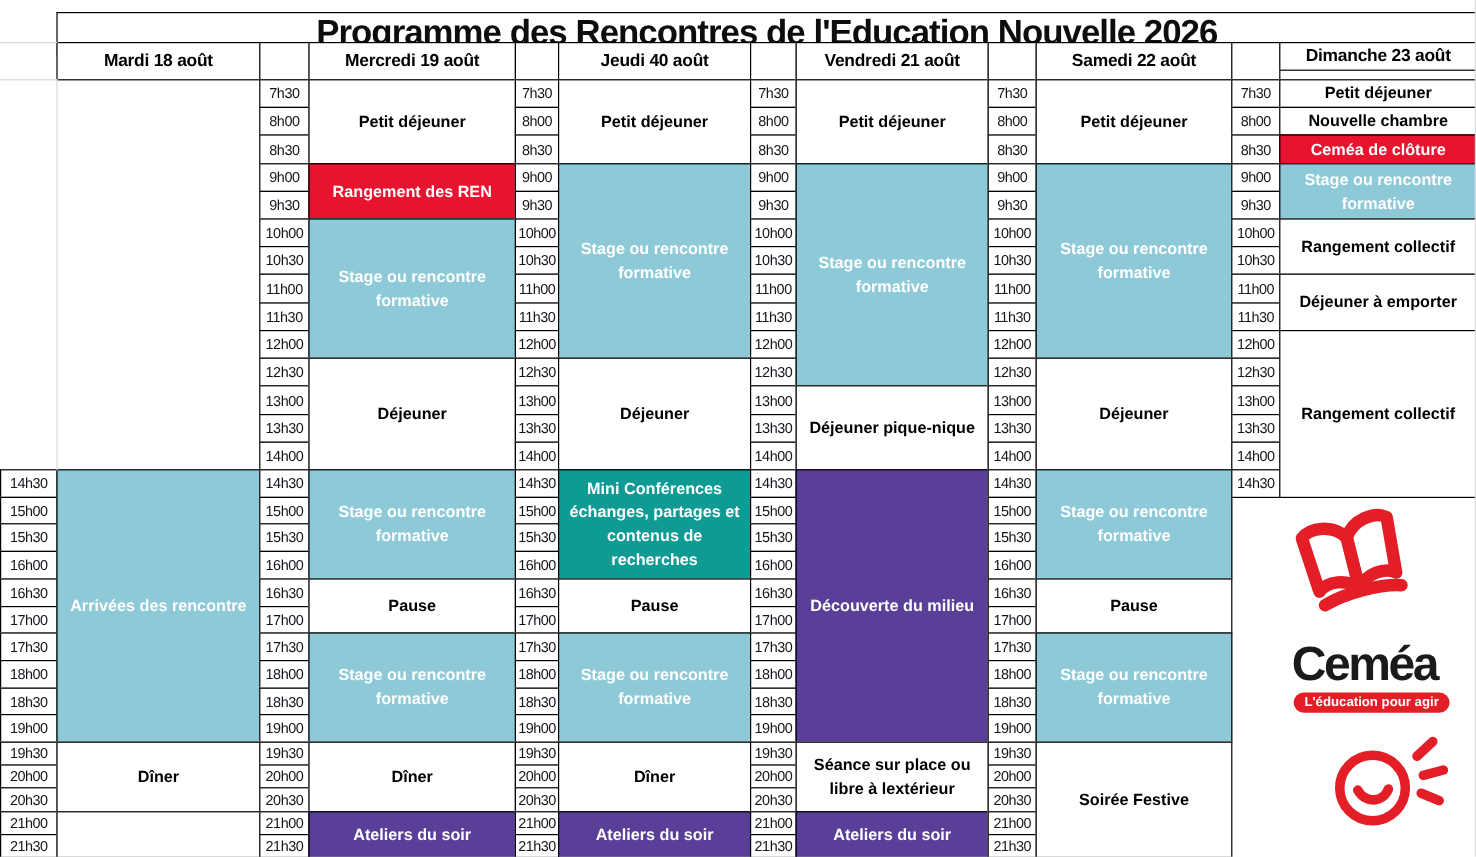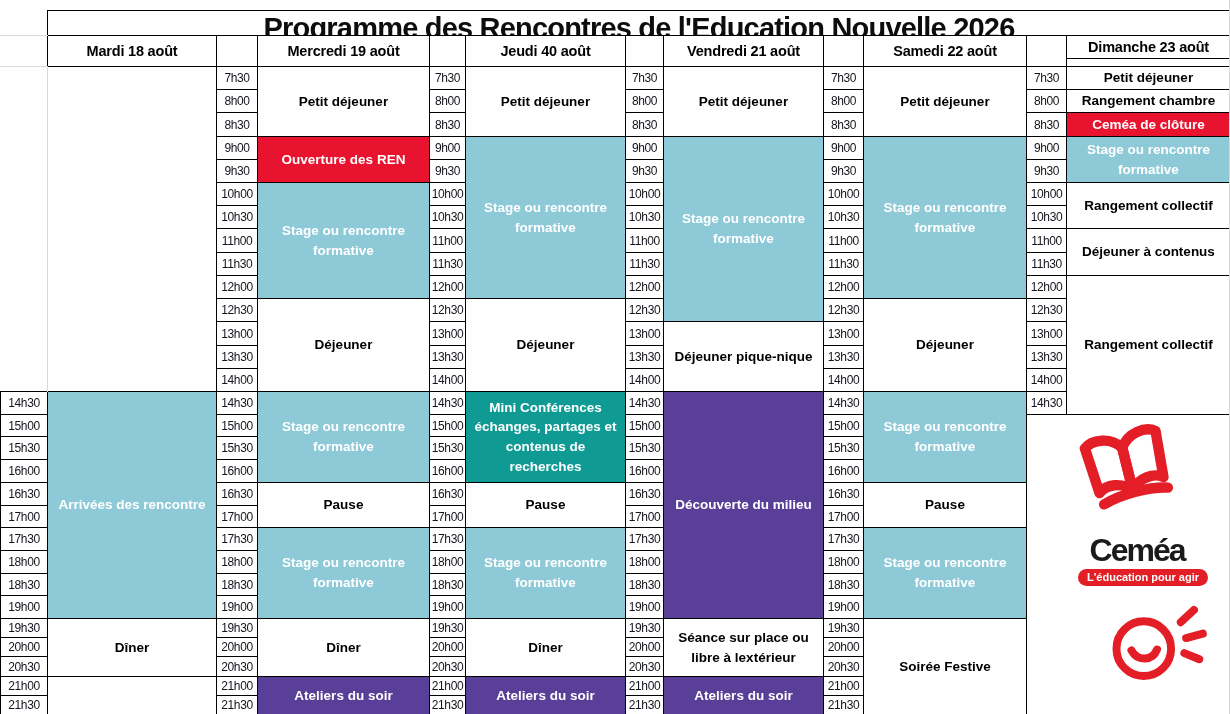--- a/index.html
+++ b/index.html
@@ -14,21 +14,21 @@
   }
   .title{font-weight:700;font-size:29px;letter-spacing:-0.8px;color:#0d0d0d}
   .day-header{font-weight:700;font-size:14.5px;letter-spacing:-0.2px}
   .time{font-size:12px;letter-spacing:-0.4px;color:#14141c;white-space:nowrap}
   .event{font-weight:700;font-size:13.5px;line-height:1.45;padding:0 7px}
   .gl{position:absolute;background:#d9d9d9}
   #logo{
     position:absolute;left:1066px;top:414px;width:164px;height:300px;
     display:flex;flex-direction:column;align-items:center;
   }
-  .cemea-text{font-size:32px;font-weight:700;color:#1a1a1a;letter-spacing:-2px;margin:6px 22px 0 0;line-height:1}
+  .cemea-text{font-size:40px;font-weight:700;color:#1a1a1a;letter-spacing:-2px;margin:6px 22px 0 0;line-height:1}
   .cemea-tagline{
     background:#e31e26;color:#fff;font-size:11px;font-weight:700;
     padding:2px 9px 3px;border-radius:9px;margin:3px 10px 0 0;white-space:nowrap;
   }
 </style>
 </head>
 <body>
 
 <div class="cell title" style="left:47px;top:10px;width:1184px;height:36px">Programme des Rencontres de l'Education Nouvelle 2026</div>
 
@@ -77,21 +77,21 @@
     <div class="cell time" style="left: 216px; top: 527px; width: 42px; height: 24px;">17h30</div>
     <div class="cell time" style="left: 216px; top: 550px; width: 42px; height: 24px;">18h00</div>
     <div class="cell time" style="left: 216px; top: 573px; width: 42px; height: 23px;">18h30</div>
     <div class="cell time" style="left: 216px; top: 595px; width: 42px; height: 24px;">19h00</div>
     <div class="cell time" style="left: 216px; top: 618px; width: 42px; height: 20px;">19h30</div>
     <div class="cell time" style="left: 216px; top: 637px; width: 42px; height: 20px;">20h00</div>
     <div class="cell time" style="left: 216px; top: 656px; width: 42px; height: 21px;">20h30</div>
     <div class="cell time" style="left: 216px; top: 676px; width: 42px; height: 20px;">21h00</div>
     <div class="cell time" style="left: 216px; top: 695px; width: 42px; height: 20px;">21h30</div>
     <div class="cell event" style="left: 257px; top: 66px; width: 173px; height: 71px; background: rgb(255, 255, 255);">Petit déjeuner</div>
-    <div class="cell event" style="left: 257px; top: 136px; width: 173px; height: 47px; background: rgb(232, 19, 46); color: rgb(255, 255, 255);">Ouverture des REN</div>
+    <div class="cell event" style="left: 257px; top: 136px; width: 173px; height: 47px; background: rgb(232, 19, 46); color: rgb(255, 255, 255);">Rangement des REN</div>
     <div class="cell event" style="left: 257px; top: 182px; width: 173px; height: 117px; background: rgb(141, 201, 215); color: rgb(255, 255, 255);">Stage ou rencontre formative</div>
     <div class="cell event" style="left: 257px; top: 298px; width: 173px; height: 94px; background: rgb(255, 255, 255);">Déjeuner</div>
     <div class="cell event" style="left: 257px; top: 391px; width: 173px; height: 92px; background: rgb(141, 201, 215); color: rgb(255, 255, 255);">Stage ou rencontre formative</div>
     <div class="cell event" style="left: 257px; top: 482px; width: 173px; height: 46px; background: rgb(255, 255, 255);">Pause</div>
     <div class="cell event" style="left: 257px; top: 527px; width: 173px; height: 92px; background: rgb(141, 201, 215); color: rgb(255, 255, 255);">Stage ou rencontre formative</div>
     <div class="cell event" style="left: 257px; top: 618px; width: 173px; height: 59px; background: rgb(255, 255, 255);">Dîner</div>
     <div class="cell event" style="left: 257px; top: 676px; width: 173px; height: 39px; background: rgb(90, 63, 153); color: rgb(255, 255, 255);">Ateliers du soir</div>
     <div class="cell" style="left: 429px; top: 35px; width: 37px; height: 32px;"></div>
     <div class="cell day-header" style="left: 465px; top: 35px; width: 161px; height: 32px;">Jeudi 40 août</div>
     <div class="cell time" style="left: 429px; top: 66px; width: 37px; height: 24px;">7h30</div>
@@ -217,25 +217,25 @@
     <div class="cell time" style="left: 1026px; top: 205px; width: 41px; height: 24px;">10h30</div>
     <div class="cell time" style="left: 1026px; top: 228px; width: 41px; height: 25px;">11h00</div>
     <div class="cell time" style="left: 1026px; top: 252px; width: 41px; height: 24px;">11h30</div>
     <div class="cell time" style="left: 1026px; top: 275px; width: 41px; height: 24px;">12h00</div>
     <div class="cell time" style="left: 1026px; top: 298px; width: 41px; height: 24px;">12h30</div>
     <div class="cell time" style="left: 1026px; top: 321px; width: 41px; height: 25px;">13h00</div>
     <div class="cell time" style="left: 1026px; top: 345px; width: 41px; height: 24px;">13h30</div>
     <div class="cell time" style="left: 1026px; top: 368px; width: 41px; height: 24px;">14h00</div>
     <div class="cell time" style="left: 1026px; top: 391px; width: 41px; height: 24px;">14h30</div>
     <div class="cell event" style="left: 1066px; top: 66px; width: 165px; height: 24px; background: rgb(255, 255, 255);">Petit déjeuner</div>
-    <div class="cell event" style="left: 1066px; top: 89px; width: 165px; height: 24px; background: rgb(255, 255, 255);">Rangement chambre</div>
+    <div class="cell event" style="left: 1066px; top: 89px; width: 165px; height: 24px; background: rgb(255, 255, 255);">Nouvelle chambre</div>
     <div class="cell event" style="left: 1066px; top: 112px; width: 165px; height: 25px; background: rgb(232, 19, 46); color: rgb(255, 255, 255);">Ceméa de clôture</div>
     <div class="cell event" style="left: 1066px; top: 136px; width: 165px; height: 47px; background: rgb(141, 201, 215); color: rgb(255, 255, 255);">Stage ou rencontre formative</div>
     <div class="cell event" style="left: 1066px; top: 182px; width: 165px; height: 47px; background: rgb(255, 255, 255);">Rangement collectif</div>
-    <div class="cell event" style="left: 1066px; top: 228px; width: 165px; height: 48px; background: rgb(255, 255, 255);">Déjeuner à contenus</div>
+    <div class="cell event" style="left: 1066px; top: 228px; width: 165px; height: 48px; background: rgb(255, 255, 255);">Déjeuner à emporter</div>
     <div class="cell event" style="left: 1066px; top: 275px; width: 165px; height: 140px; background: rgb(255, 255, 255);">Rangement collectif</div>
   </div>
 
 <div class="gl" style="left:0;top:35px;width:48px;height:1px"></div>
 <div class="gl" style="left:0;top:66px;width:48px;height:1px"></div>
 <div class="gl" style="left:47px;top:66px;width:1px;height:326px"></div>
 <div class="gl" style="left:1229px;top:0;width:1px;height:714px"></div>
 
 <div id="logo">
   <svg width="104" height="106" viewBox="0 0 120 120" style="margin:8px 38px 0 0">

